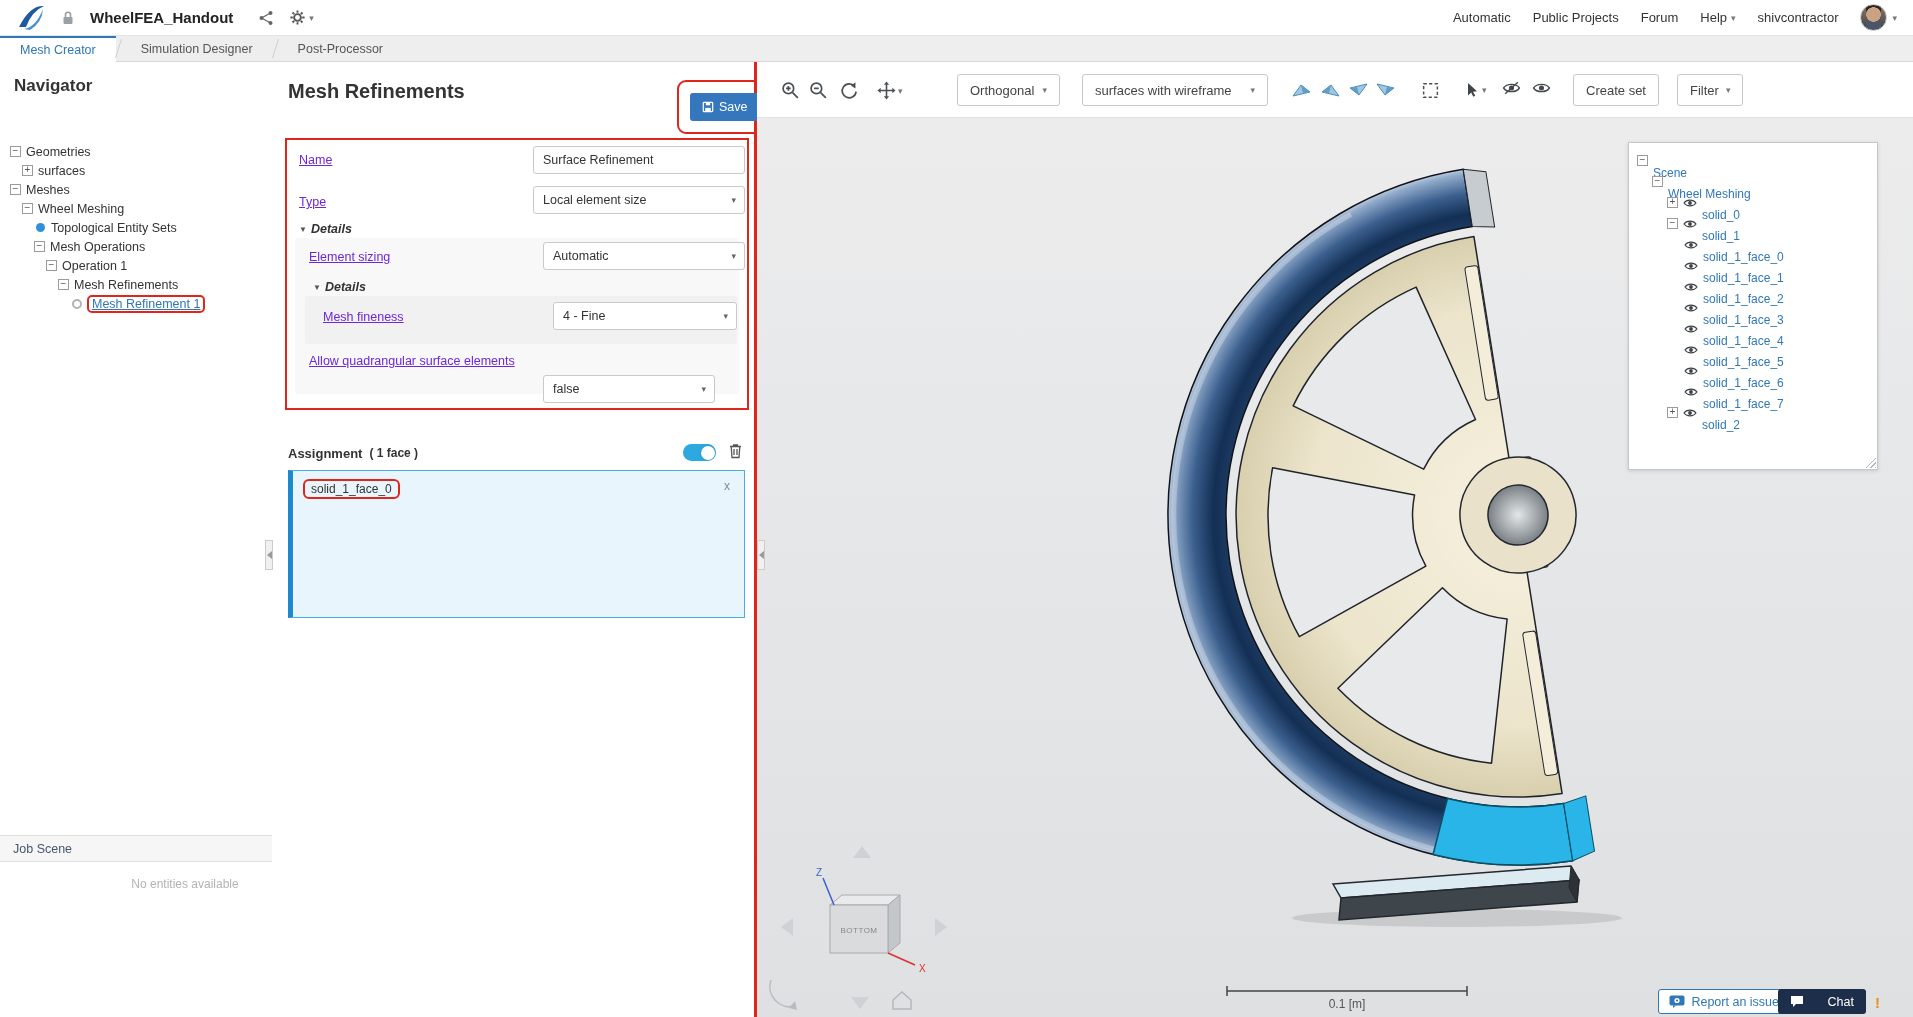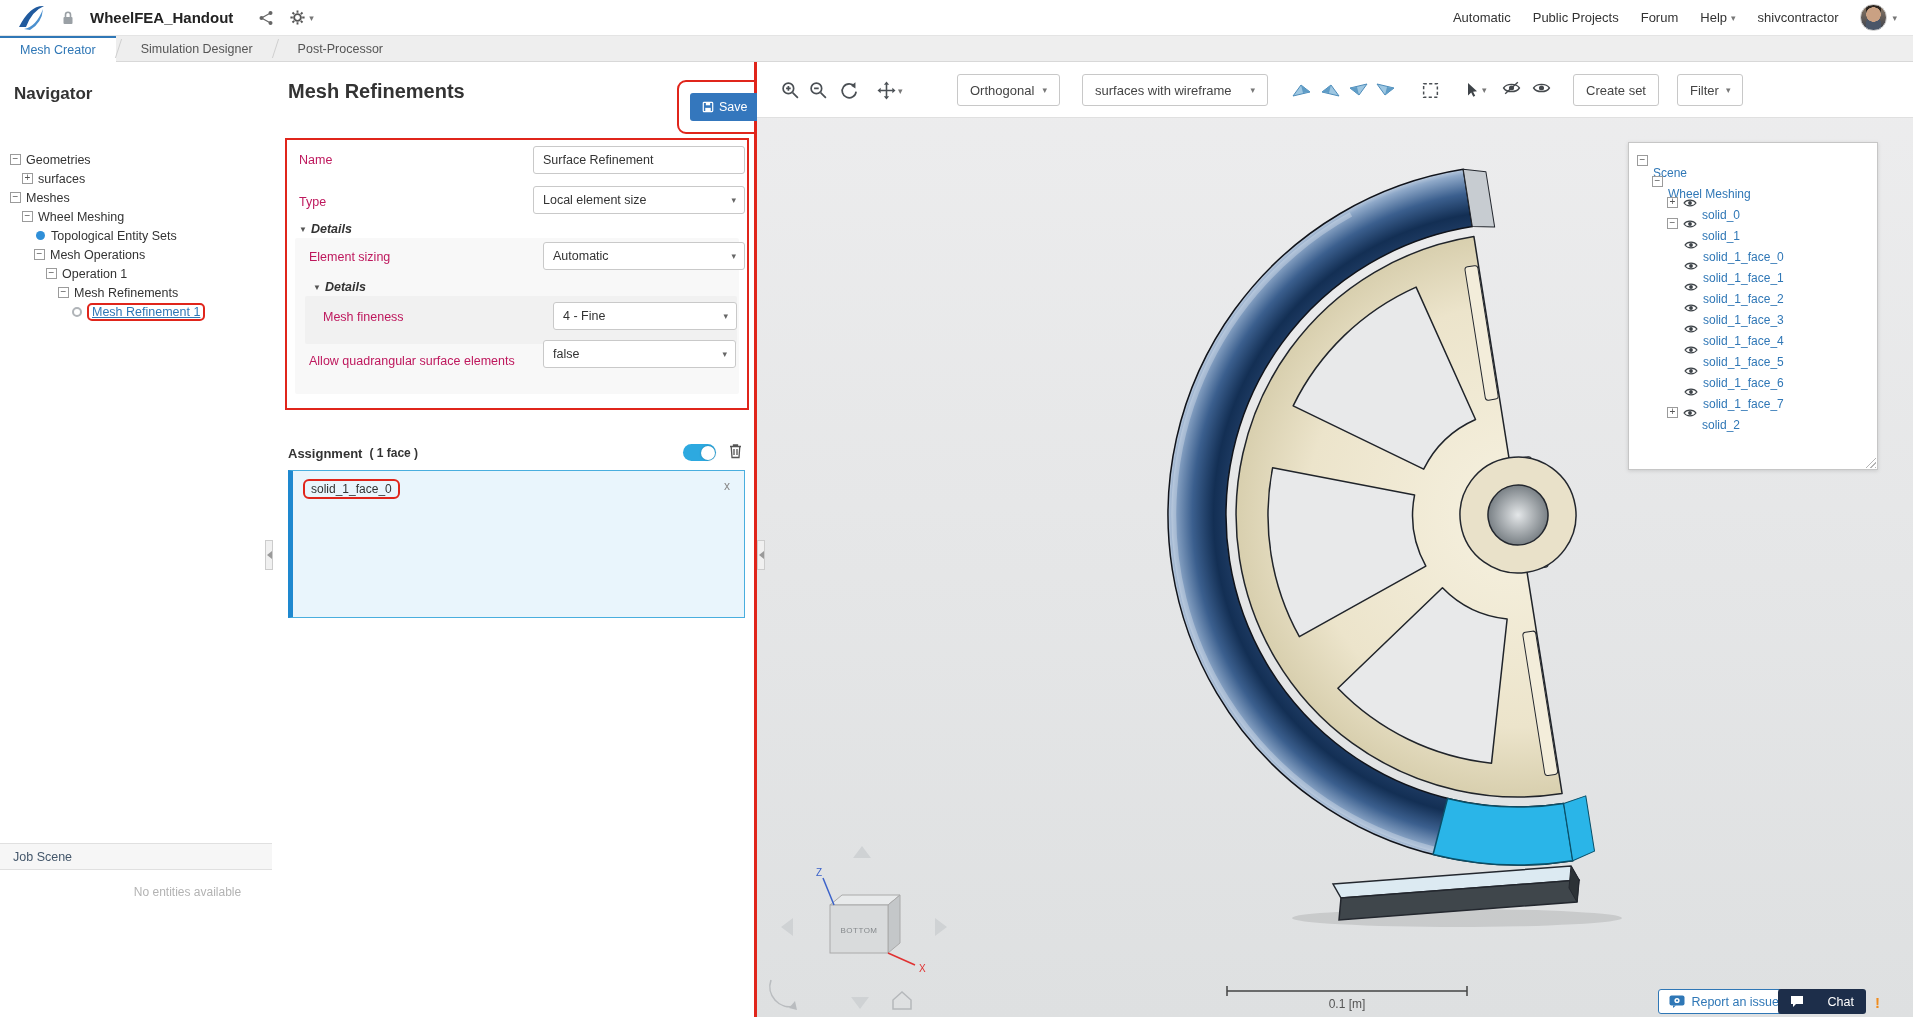--- a/index.html
+++ b/index.html
@@ -23,21 +23,21 @@
       linear-gradient(#8d7a66, #3a3f4a); }
 
   
   .tabbar { position: absolute; left: 0; top: 36px; width: 1913px; height: 26px; background: #eeeeee; border-bottom: 1px solid #d8d8d8; display: flex; align-items: stretch; z-index: 9; }
   .tab { padding: 0 20px; display: flex; align-items: center; font-size: 12.5px; color: #555; cursor: pointer; position: relative; }
   .tab.active { background: #fff; color: #2f77b6; border-top: 2px solid #2f77b6; border-bottom: 1px solid #fff; margin-bottom: -1px; }
   .tab-sep { width: 1px; background: #cfcfcf; transform: skewX(-18deg); margin: 3px 2px; }
 
   
   .main { position: absolute; left: 0; top: 62px; width: 1913px; height: 955px; }
-  .navigator { position: absolute; left: 0; top: 8px; bottom: 0; width: 328px; background: #fff; border-right: 1px solid #f97316; }
+  .navigator { position: absolute; left: 0; top: 0; bottom: 0; width: 328px; background: #fff; border-right: 6px solid #f97316; }
   .panel { position: absolute; left: 272px; top: 0; bottom: 0; width: 485px; background: #fff; border-right: 3px solid #e0251b; }
   .viewport { position: absolute; left: 757px; top: 0; bottom: 0; width: 1156px; background: linear-gradient(#ededee, #dee0e1); overflow: hidden; }
 
   
   .nav-title { font-size: 17px; font-weight: 600; color: #333; padding: 14px 0 0 14px; }
   #nav-tree { position: absolute; top: 80px; left: 0; right: 0; }
   .tree-row { height: 19px; display: flex; align-items: center; font-size: 12.5px; cursor: pointer; white-space: nowrap; }
   .exp { width: 11px; height: 11px; min-width: 11px; border: 1px solid #9b9b9b; background: #fff; font-size: 10px; line-height: 8px; text-align: center; color: #555; margin-right: 5px; }
   .exp-sp { width: 2px; }
   .dot { width: 9px; height: 9px; min-width: 9px; border-radius: 50%; background: #2f8fd8; margin-right: 6px; }
@@ -51,21 +51,21 @@
 
   
   .grip { position: absolute; top: 478px; width: 8px; height: 30px; background: #f0f0f0; border: 1px solid #ccc; z-index: 6; display: flex; align-items: center; justify-content: center; cursor: col-resize; }
   .grip::before { content: ""; border-top: 4px solid transparent; border-bottom: 4px solid transparent; border-right: 5px solid #9a9a9a; }
 
   
   .panel-title { position: absolute; left: 16px; top: 18px; font-size: 20px; color: #333; }
   .save-wrap { position: absolute; left: 405px; top: 18px; border: 2px solid #e0251b; border-radius: 9px; padding: 11px; }
   .save-btn { height: 28px; background: #3477bd; color: #fff; border: none; border-radius: 3px; font-size: 12.5px; padding: 0 12px; display: flex; align-items: center; gap: 5px; cursor: pointer; font-family: inherit; }
   .form-box { position: absolute; left: 13px; top: 76px; width: 464px; height: 272px; border: 2px solid #e0251b; background: #fff; }
-  .f-label { position: absolute; font-size: 12.5px; color: #be185d; }
+  .f-label { position: absolute; font-size: 12.5px; color: #6d28d9; text-decoration: underline; }
   .f-input, .select { position: absolute; height: 28px; border: 1px solid #c9c9c9; border-radius: 3px; background: #fff; font-size: 12.5px; color: #333; padding: 0 9px; font-family: inherit; }
   .select { display: flex; align-items: center; cursor: pointer; }
   .select .sel-caret { position: absolute; right: 8px; font-size: 9px; color: #666; }
   .details-bg1 { position: absolute; left: 8px; right: 8px; top: 98px; height: 156px; background: #f8f8f8; border-radius: 2px; }
   .details-bg2 { position: absolute; left: 18px; right: 10px; top: 156px; height: 48px; background: #f1f1f1; border-radius: 2px; }
   .details-hd { position: absolute; font-size: 12.5px; color: #333; font-style: italic; font-weight: 600; }
   .details-hd .tri { font-style: normal; font-weight: 400; font-size: 8px; color: #555; margin-right: 4px; vertical-align: 1px; }
   .assign-row { position: absolute; left: 16px; top: 380px; width: 456px; height: 22px; display: flex; align-items: center; }
   .assign-lbl { font-weight: 700; font-size: 13px; color: #333; margin-right: 7px; }
   .assign-cnt { font-weight: 700; font-size: 12px; color: #333; }
@@ -240,21 +240,21 @@
 
       <div class="details-hd" style="left:26px;top:140px"><span class="tri">▼</span><span>Details</span></div>
 
       <span class="f-label" style="left:36px;top:170px">Mesh fineness</span>
       <div class="select" style="left:266px;top:162px;width:184px">
         <span>4 - Fine</span>
           <span class="sel-caret">▾</span>
       </div>
 
       <span class="f-label" style="left:22px;top:214px;width:208px;line-height:15px;white-space:normal">Allow quadrangular surface elements</span>
-      <div class="select" style="left:256px;top:200px;width:193px">
+      <div class="select" style="left:256px;top:235px;width:172px">
         <span>false</span>
           <span class="sel-caret">▾</span>
       </div>
     </div>
 
     <div class="assign-row">
       <span class="assign-lbl">Assignment</span>
       <span class="assign-cnt">( 1 face )</span>
       <div class="toggle">
           <div class="knob"></div>

